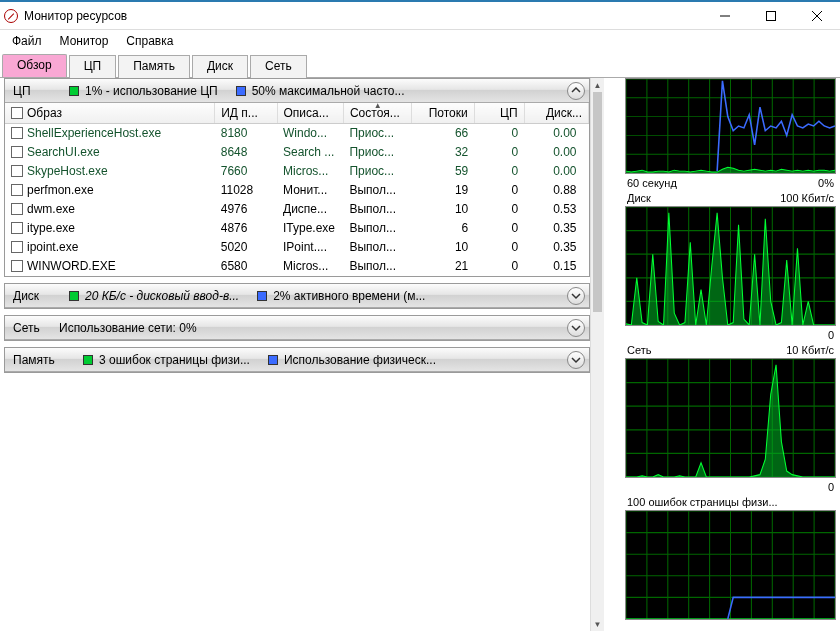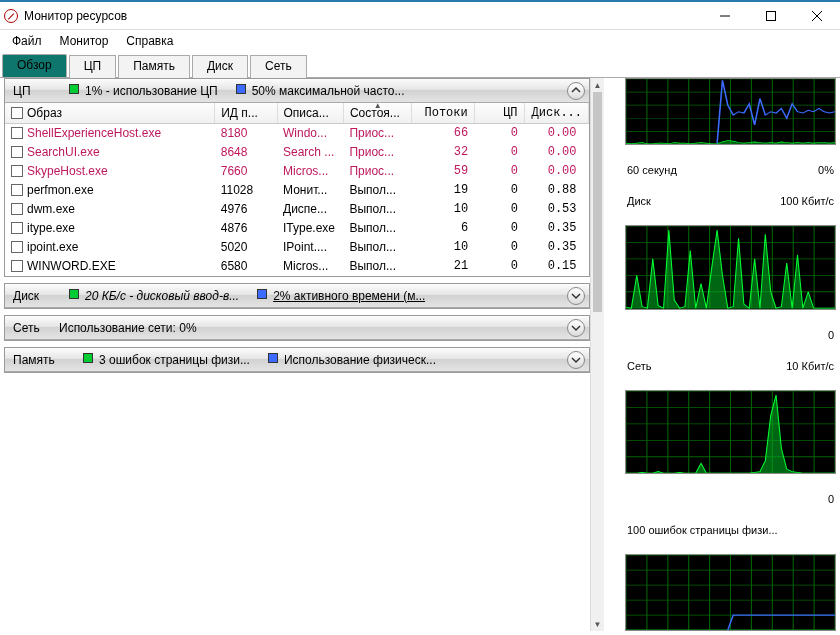--- a/index.html
+++ b/index.html
@@ -46,43 +46,43 @@
   .tabs {
     display: flex; border-bottom: 1px solid #aaa; background: #fff; height: 24px;
     margin-top: 2px;
   }
   .tab {
     padding: 3px 14px 2px 14px;
     border: 1px solid #aaa; border-bottom: none;
     background: #f3f3f3; margin-left: 2px; font-size: 12px;
     position: relative; top: 1px;
   }
-  .tab.active { background: #0f766e; top: 0px; border-top-left-radius: 2px; border-top-right-radius: 2px; }
+  .tab.active { background: #f9a8d4; top: 0px; border-top-left-radius: 2px; border-top-right-radius: 2px; }
   .content {
     position: absolute; top: 78px; left: 4px; right: 4px; bottom: 4px;
     display: flex; gap: 8px;
   }
   .left { flex: 1; display: flex; flex-direction: column; gap: 6px; }
-  .right { width: 224px; display: flex; flex-direction: column; gap: 18px; overflow: hidden; padding-left: 13px; }
+  .right { width: 224px; display: flex; flex-direction: column; gap: 2px; overflow: hidden; padding-left: 13px; }
   .section {
     border: 1px solid #9a9a9a;
     display: flex; flex-direction: column;
     position: relative;
   }
   .section-hdr {
     height: 24px;
     background: linear-gradient(#fcfcfc, #e6e6e6 45%, #d2d2d2 50%, #e4e4e4);
     border-bottom: 1px solid #aaa;
     display: flex; align-items: center; font-size: 12px;
     padding: 0 4px 0 8px; gap: 8px;
   }
   .section-hdr .title { font-weight: 400; min-width: 38px; }
   .swatch { width: 10px; height: 10px; display: inline-block; border: 1px solid #333; }
   .hdr-text { white-space: nowrap; overflow: hidden; text-overflow: ellipsis; flex: 1; }
-  .hdr-stat { display: flex; gap: 6px; flex: 0 0 auto; }
+  .hdr-stat { display: flex; align-items: center; gap: 6px; flex: 0 0 auto; }
   .hdr-stat .swatch { margin-left: 10px; }
   .chev-btn {
     width: 18px; height: 18px; border: 1px solid #888; border-radius: 50%;
     background: linear-gradient(#fff,#ddd); display: flex; align-items: center; justify-content: center;
     margin-left: auto; flex: 0 0 auto;
   }
   .chev-btn svg { display: block; }
   .table-wrap { overflow: hidden; }
   table { border-collapse: collapse; width: 100%; table-layout: fixed; }
   thead th {
@@ -94,22 +94,22 @@
   }
   thead th .sort-glyph { position: absolute; top: -2px; left: 50%; transform: translateX(-50%); font-size: 8px; color: #555; }
   tbody td {
     padding: 2px 6px; font-size: 12px; white-space: nowrap; overflow: hidden; text-overflow: ellipsis;
     border-bottom: 1px solid transparent;
   }
   .chk {
     width: 12px; height: 12px; border: 1px solid #666; display: inline-block; vertical-align: -2px;
     margin-right: 4px; background: #fff;
   }
-  .suspended td { color: #be185d; }
-  .num { text-align: right; font-family: Liberation Mono, monospace; }
+  .suspended td { color: #14532d; }
+  .num { text-align: right; }
   .graph-lbl {
     display: flex; justify-content: space-between; font-size: 11px; padding: 1px 2px 0 2px;
   }
   .graph {
     background: #000; border: 1px solid #888; position: relative; height: 120px; overflow: hidden;
   }
   .grid line { stroke: #006600; stroke-width: 1; }
   .trace-green { stroke: #00ff33; stroke-width: 1; fill: none; }
   .fill-green { fill: #00aa22; opacity: 0.6; }
   .trace-blue { stroke: #3b6bff; stroke-width: 1.5; fill: none; }
@@ -286,21 +286,21 @@
 
     <div class="section">
       <div class="section-hdr">
         <span class="title">Диск</span>
         <span class="hdr-stat">
           <span class="swatch" style="background:#00cc33"></span>
           <span class="hdr-text" style="max-width:170px;font-style:italic;">20 КБ/с - дисковый ввод-в...</span>
         </span>
         <span class="hdr-stat">
           <span class="swatch" style="background:#3b6bff"></span>
-          <span class="hdr-text" style="max-width:170px;text-decoration:underline;">2% активного времени (м...</span>
+          <span class="hdr-text" style="max-width:170px;">2% активного времени (м...</span>
         </span>
         <span class="chev-btn">
           <svg width="10" height="10">
               <polyline points="1,3 5,7 9,3" fill="none" stroke="#333" stroke-width="1.5"></polyline>
             </svg>
         </span>
       </div>
     </div>
 
     <div class="section">

